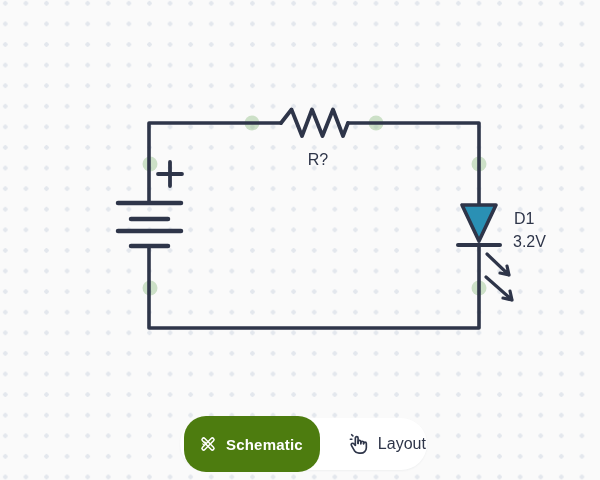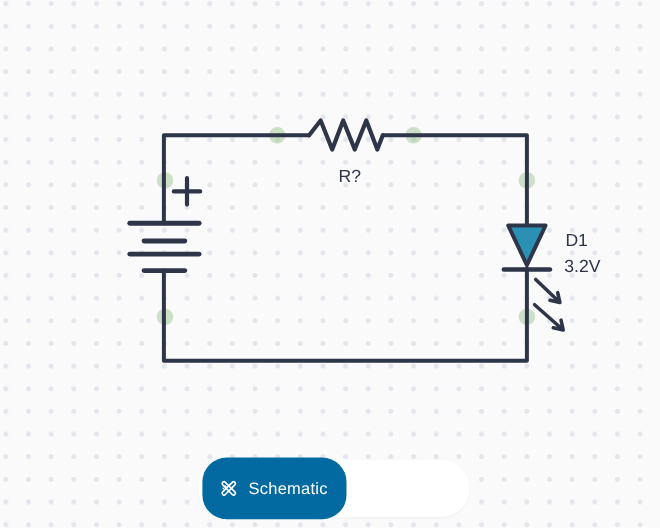--- a/index.html
+++ b/index.html
@@ -21,23 +21,23 @@
     position:absolute;left:180px;top:418px;width:247px;height:52px;
     background:#ffffff;border-radius:26px;
     display:flex;align-items:center;
     box-shadow:0 1px 2px rgba(40,50,70,0.05);
   }
   .mode-btn{
     display:flex;align-items:center;border:none;background:transparent;
     font-family:"Liberation Sans",sans-serif;cursor:pointer;padding:0;
   }
   .mode-btn.active{
-    margin-left:4px;height:56px;border-radius:22px;background:#0369a1;
+    margin-left:4px;height:56px;border-radius:22px;background:#4d7c0f;
     color:#ffffff;padding:0 17px 0 15px;gap:9px;
-    font-size:15px;font-weight:400;letter-spacing:0.2px;
+    font-size:15px;font-weight:700;letter-spacing:0.2px;
   }
   .mode-btn.inactive{
     margin-left:14px;height:44px;color:#2e3549;gap:8px;
     font-size:16px;font-weight:400;padding:0 14px;
   }
   .mode-btn .btn-icon{display:block;flex:0 0 auto;}
 </style>
 </head>
 <body>
 
@@ -91,15 +91,28 @@
       <svg class="btn-icon" width="18" height="18" viewBox="0 0 24 24">
         <g fill="none" stroke="#ffffff" stroke-width="2" stroke-linecap="round" stroke-linejoin="round">
           <rect x="9.8" y="1.6" width="4.4" height="20.8" rx="2.2" transform="rotate(45 12 12)"></rect>
           <rect x="9.8" y="1.6" width="4.4" height="20.8" rx="2.2" transform="rotate(-45 12 12)"></rect>
           <path stroke-width="1.5" d="M7.6 9.1l1.2 1.2 M5.0 11.7l1.2 1.2"></path>
         </g>
       </svg>
       <span>Schematic</span>
     </button>
 
+    <button class="mode-btn inactive">
+      <svg class="btn-icon" width="22" height="22" viewBox="0 0 24 24">
+        <g fill="none" stroke="#2e3549" stroke-width="1.8" stroke-linecap="round" stroke-linejoin="round">
+          <path d="M8 13.5V5.5a1.5 1.5 0 0 1 3 0v6"></path>
+          <path d="M11 11.5v-2a1.5 1.5 0 0 1 3 0v2.5"></path>
+          <path d="M14 10.5a1.5 1.5 0 0 1 3 0v1.5"></path>
+          <path d="M17 11.5a1.5 1.5 0 0 1 3 0v4.5a6 6 0 0 1-6 6h-2a6 6 0 0 1-5-2.7l-3.3-5.8a1.5 1.5 0 0 1 .5-2a1.9 1.9 0 0 1 2.3.3l1.5 1.5"></path>
+          <path d="M5.3 3.2L4 1.9"></path>
+          <path d="M4.2 6.8H2.6"></path>
+        </g>
+      </svg>
+      <span>Layout</span>
+    </button>
 
   </div>
 </div>
 
 </body></html>

